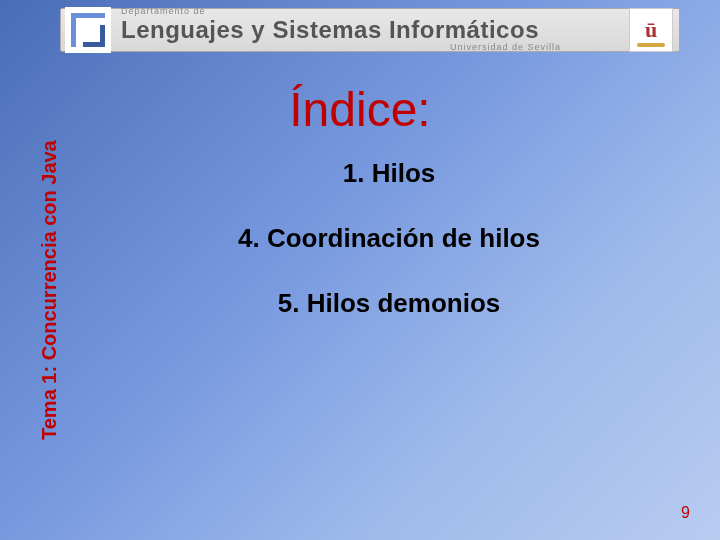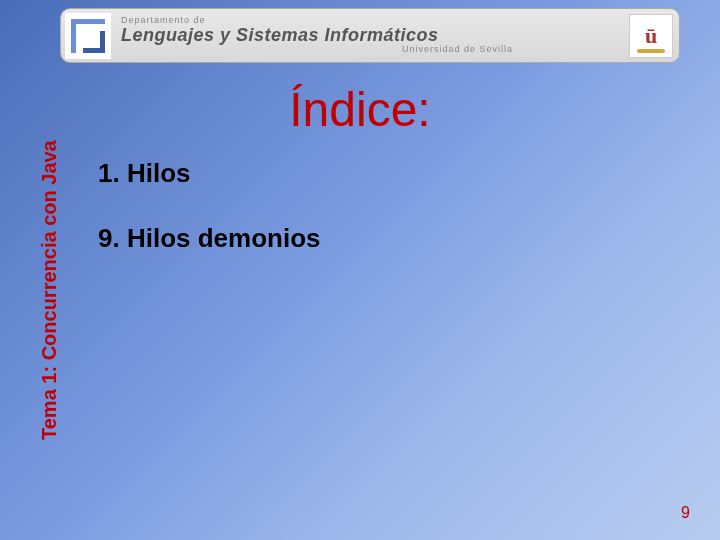--- a/index.html
+++ b/index.html
@@ -7,26 +7,26 @@
   body {
     background: linear-gradient(135deg, #4a6db8 0%, #7a9be0 45%, #9db8ea 70%, #b8ccf0 100%);
     font-family: Arial, Helvetica, sans-serif;
     position: relative;
   }
   .header-bar {
     position: absolute;
     top: 8px;
     left: 60px;
     right: 40px;
-    height: 55px;
+    height: 44px;
     background: linear-gradient(180deg, #e8e8e8 0%, #d8d8d8 100%);
     border: 1px solid #aaa;
     display: flex;
     align-items: center;
-    border-radius: 10px;
+    border-radius: 2px;
   }
   .logo-box {
     width: 46px;
     height: 46px;
     margin-left: 4px;
     background: #fff;
     display: flex;
     align-items: center;
     justify-content: center;
     position: relative;
@@ -56,32 +56,31 @@
     flex: 1;
     padding-left: 10px;
     line-height: 1.1;
   }
   .dept-line {
     font-size: 9px;
     color: #888;
     letter-spacing: 1px;
   }
   .main-line {
-    font-size: 18px;
+    font-size: 24px;
     font-weight: bold;
     color: #555;
     letter-spacing: 0.5px;
     white-space: nowrap;
-    font-style: italic;
   }
   .uni-line {
     font-size: 9px;
     color: #888;
     text-align: right;
-    padding-right: 116px;
+    padding-right: 68px;
     letter-spacing: 1px;
   }
   .uni-logo {
     width: 44px;
     height: 44px;
     margin-right: 6px;
     background: #fff;
     border: 1px solid #ccc;
     display: flex;
     align-items: center;
@@ -120,20 +119,21 @@
     font-size: 20px;
     font-weight: bold;
     color: #c00000;
     white-space: nowrap;
   }
   .content-list {
     position: absolute;
     left: 98px;
     top: 158px;
     right: 40px;
+    text-align: center;
   }
   .list-item {
     font-size: 26px;
     font-weight: bold;
     color: #000;
     margin-bottom: 34px;
   }
   .page-number {
     position: absolute;
     bottom: 18px;
@@ -161,16 +161,17 @@
     <span>ū</span>
   </div>
 </div>
 
 <div class="slide-title">Índice:</div>
 
 <div class="sidebar-text" style="top: 440px;">Tema 1: Concurrencia con Java</div>
 
 <div class="content-list">
   <div class="list-item">1. Hilos</div>
-  <div class="list-item">9. Hilos demonios</div>
+  <div class="list-item">4. Coordinación de hilos</div>
+  <div class="list-item">5. Hilos demonios</div>
 </div>
 
 <div class="page-number">9</div>
 
 </body></html>

